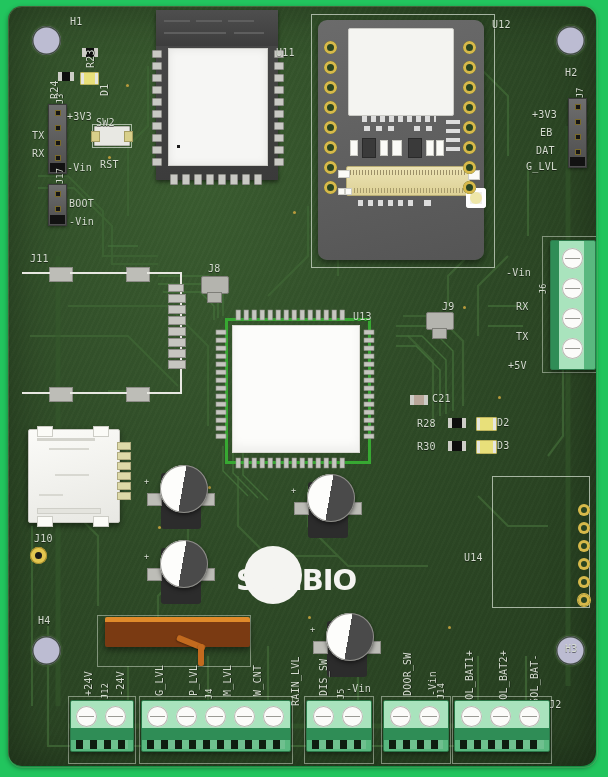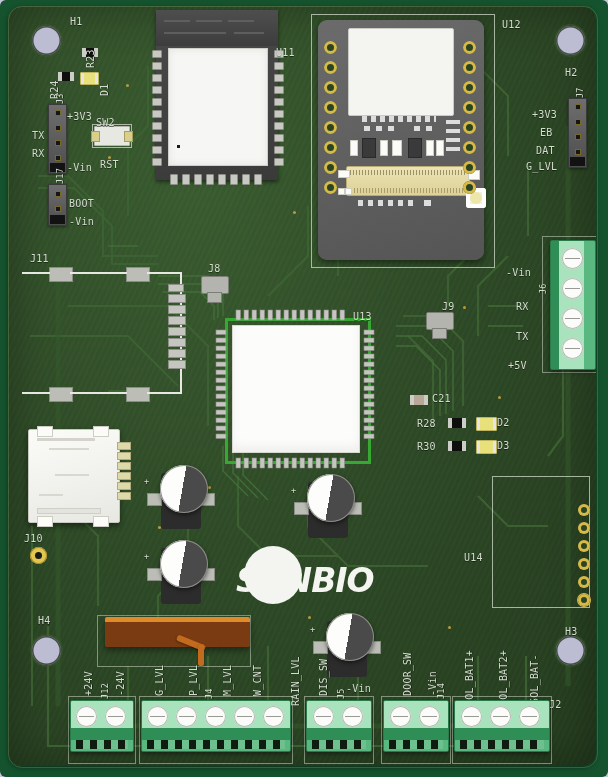--- a/index.html
+++ b/index.html
@@ -1,18 +1,18 @@
 <!DOCTYPE html>
 <html><head>
 <meta charset="utf-8">
 <style>
   html,body{margin:0;padding:0;background:#c6c6d9;}
   body{width:608px;height:777px;overflow:hidden;
        font-family:"DejaVu Sans Mono","Liberation Mono",monospace;}
-  #root{position:relative;width:608px;height:777px;background:#14532d;border-radius:6px;}
+  #root{position:relative;width:608px;height:777px;background:#22c55e;}
 
   
   .board{position:absolute;left:8px;top:6px;width:588px;height:760px;
          border-radius:14px;
          background:
            repeating-linear-gradient(115deg, rgba(255,255,255,.014) 0 2px, rgba(0,0,0,.012) 2px 5px),
            radial-gradient(ellipse at 32% 22%, #3a5c30 0%, #2e4a26 46%, #243c1e 100%);
          box-shadow:0 2px 5px rgba(0,0,0,.42), inset 0 0 46px rgba(0,0,0,.30);
          overflow:hidden;}
   .bedge{position:absolute;left:8px;top:6px;width:588px;height:760px;border-radius:14px;
@@ -122,21 +122,21 @@
       border-radius:50%;background:#1a1a1a;}
 
   
   .via{position:absolute;width:3px;height:3px;border-radius:50%;background:#b89a3c;}
 
   
   .logo{position:absolute;}
   .logo .arc{position:absolute;left:0;top:0;width:62px;height:62px;border-radius:50%;
      background:#f4f4f1;}
   .logo .txt{position:absolute;left:0;top:20px;width:130px;font-family:"DejaVu Sans","Liberation Sans",sans-serif;
-     font-weight:700;font-size:33px;letter-spacing:-1px;line-height:29px;color:#f4f4f1;font-style:italic;}
+     font-weight:700;font-size:29px;letter-spacing:-1px;line-height:29px;color:#f4f4f1;}
   .logo .txt b{color:#f4f4f1;}
 </style>
 </head>
 <body>
 
 <div id="root">
   <div class="board">
 
     <svg class="traces" width="588" height="760">
       <g fill="none" stroke="#3d6233" stroke-width="2.2" opacity=".95">
@@ -202,21 +202,21 @@
     <div class="via" style="left:300px;top:610px;"></div>
     <div class="via" style="left:440px;top:620px;"></div>
 
     <div class="mhole" style="left:24px;top:20px;"></div>
     <div class="mhole" style="left:548px;top:20px;"></div>
     <div class="mhole" style="left:548px;top:630px;"></div>
     <div class="mhole" style="left:24px;top:630px;"></div>
 
     <div class="silk" style="left:62px;top:11px;">H1</div>
     <div class="silk" style="left:557px;top:62px;">H2</div>
-    <div class="silk" style="left:557px;top:621px;">H3</div>
+    <div class="silk" style="left:557px;top:638px;">H3</div>
     <div class="silk" style="left:30px;top:610px;">H4</div>
 
     <div class="mod-esp" style="left:148px;top:4px;width:122px;height:170px;">
       <div class="esp-ant" style="left:0;top:0;width:122px;height:36px;">
         <div class="ant-line" style="left:8px;top:10px;width:26px;"></div>
         <div class="ant-line" style="left:40px;top:10px;width:26px;"></div>
         <div class="ant-line" style="left:72px;top:10px;width:26px;"></div>
         <div class="ant-line" style="left:8px;top:22px;width:62px;"></div>
         <div class="ant-line" style="left:78px;top:22px;width:30px;"></div>
       </div>
@@ -309,21 +309,21 @@
     <div>
       <div class="thpad" style="left:455px;top:35px;width:13px;height:13px;"></div>
       <div class="thpad" style="left:455px;top:55px;width:13px;height:13px;"></div>
       <div class="thpad" style="left:455px;top:75px;width:13px;height:13px;"></div>
       <div class="thpad" style="left:455px;top:95px;width:13px;height:13px;"></div>
       <div class="thpad" style="left:455px;top:115px;width:13px;height:13px;"></div>
       <div class="thpad" style="left:455px;top:135px;width:13px;height:13px;"></div>
       <div class="thpad" style="left:455px;top:155px;width:13px;height:13px;"></div>
       <div class="thpad" style="left:455px;top:175px;width:13px;height:13px;"></div>
     </div>
-    <div class="silk" style="left:494px;top:14px;">U12</div>
+    <div class="silk" style="left:484px;top:14px;">U12</div>
 
     <div class="smd" style="left:74px;top:42px;width:16px;height:9px;"></div>
     <div class="silk v" style="left:78px;top:62px;">R23</div>
     <div class="smd" style="left:50px;top:66px;width:16px;height:9px;"></div>
     <div class="silk v" style="left:42px;top:93px;">R24</div>
     <div class="led" style="left:72px;top:66px;width:17px;height:11px;"></div>
     <div class="silk v" style="left:92px;top:90px;">D1</div>
 
     <div class="outl" style="left:84px;top:118px;width:38px;height:22px;"></div>
     <div class="sw" style="left:86px;top:120px;width:34px;height:18px;">
@@ -517,21 +517,21 @@
       <div class="wpad" style="left:64px;top:86px;width:14px;height:9px;"></div>
     </div>
     <div>
       <div class="wpad" style="left:109px;top:436px;width:12px;height:6px;background:#ddd9a8;border-color:#b0ac80;"></div>
       <div class="wpad" style="left:109px;top:446px;width:12px;height:6px;background:#ddd9a8;border-color:#b0ac80;"></div>
       <div class="wpad" style="left:109px;top:456px;width:12px;height:6px;background:#ddd9a8;border-color:#b0ac80;"></div>
       <div class="wpad" style="left:109px;top:466px;width:12px;height:6px;background:#ddd9a8;border-color:#b0ac80;"></div>
       <div class="wpad" style="left:109px;top:476px;width:12px;height:6px;background:#ddd9a8;border-color:#b0ac80;"></div>
       <div class="wpad" style="left:109px;top:486px;width:12px;height:6px;background:#ddd9a8;border-color:#b0ac80;"></div>
     </div>
-    <div class="silk" style="left:16px;top:528px;">J10</div>
+    <div class="silk" style="left:26px;top:528px;">J10</div>
     <div class="tp" style="left:22px;top:541px;"></div>
 
     <div class="elec" style="left:139px;top:461px;width:68px;height:62px;">
       <div class="base"></div>
       <div class="pad" style="left:0;"></div>
       <div class="pad" style="right:0;"></div>
       <div class="can" style="left:13px;top:-2px;width:48px;height:48px;"></div>
     </div>
     <div class="silk sm" style="left:136px;top:470px;">+</div>
 

